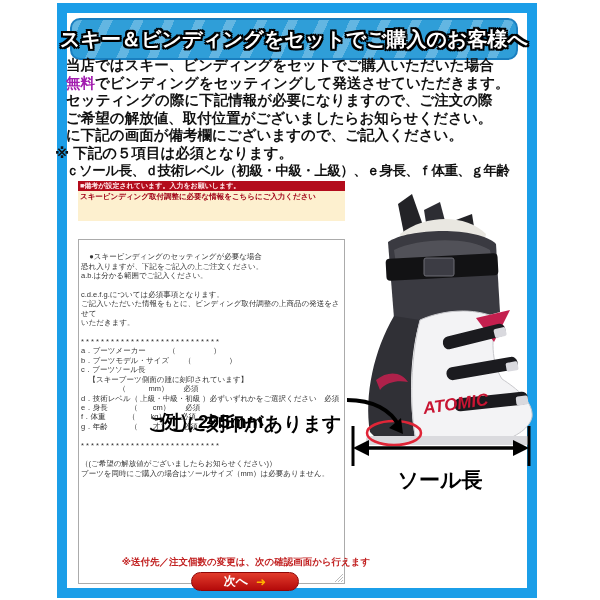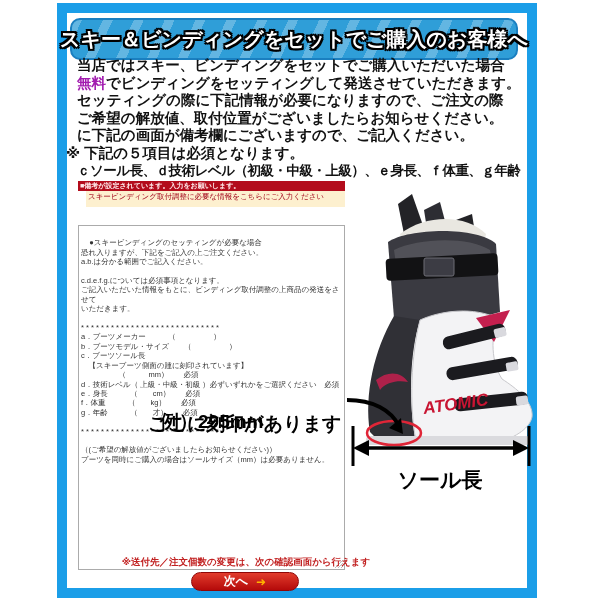--- a/index.html
+++ b/index.html
@@ -17,32 +17,32 @@
             background-image:repeating-linear-gradient(115deg,
               rgba(255,255,255,.25) 0 9px, rgba(255,255,255,0) 9px 28px);
             border:2px solid #1a7fc0; border-radius:10px;
             display:flex; align-items:center; justify-content:center; }
   .banner-title { color:#fff; font-weight:bold; font-size:20px; letter-spacing:0;
             text-shadow:-2px -2px 0 #000, 2px -2px 0 #000, -2px 2px 0 #000,
                          2px 2px 0 #000, 0 -2px 0 #000, 0 2px 0 #000,
                         -2px 0 0 #000, 2px 0 0 #000; white-space:nowrap; }
 
   
-  .intro { left:77px; top:57px; width:456px; font-size:14.5px; font-weight:bold;
+  .intro { left:66px; top:57px; width:456px; font-size:14.5px; font-weight:bold;
            line-height:17.5px; color:#111; }
   .intro .red { color:#a21caf; }
   .intro .hang { margin-left:-11px; }
   .intro .last { font-size:13.5px; letter-spacing:-0.5px; white-space:nowrap; }
 
   
   .form-box { left:78px; top:181px; width:267px; }
   .form-header { height:10px; background:#b30c1c; color:#ffe9ea; font-size:7px;
                  font-weight:bold; line-height:10px; padding-left:2px; white-space:nowrap; overflow:hidden; }
-  .form-subheader { height:16px; background:#fdf0cf; color:#a00016; font-size:7.5px;
-                 font-weight:normal; line-height:12px; padding-left:2px; white-space:nowrap; overflow:hidden;margin-left:8px; }
+  .form-subheader { height:30px; background:#fdf0cf; color:#a00016; font-size:7.5px;
+                 font-weight:bold; line-height:12px; padding-left:2px; white-space:nowrap; overflow:hidden; }
   .form-textarea { margin-top:18px; width:267px; height:345px; background:#fff;
                  border:1px solid #ababab; padding:3px 2px; color:#333;
                  font-size:7.5px; line-height:9.4px; white-space:pre-wrap; position:relative; }
   .resize-grip { position:absolute; right:1px; bottom:1px; width:8px; height:8px;
                  background:linear-gradient(135deg, transparent 0 50%, #bbb 50% 56%,
                    transparent 56% 66%, #bbb 66% 72%, transparent 72% 82%, #bbb 82% 88%, transparent 88%); }
 
   
   .callout1 { left:148px; top:384px; font-size:19px; font-weight:bold; color:#000; white-space:nowrap;margin-top:27px; }
   .callout2 { left:160px; top:409px; font-size:19px; font-weight:bold; color:#000; white-space:nowrap; }

